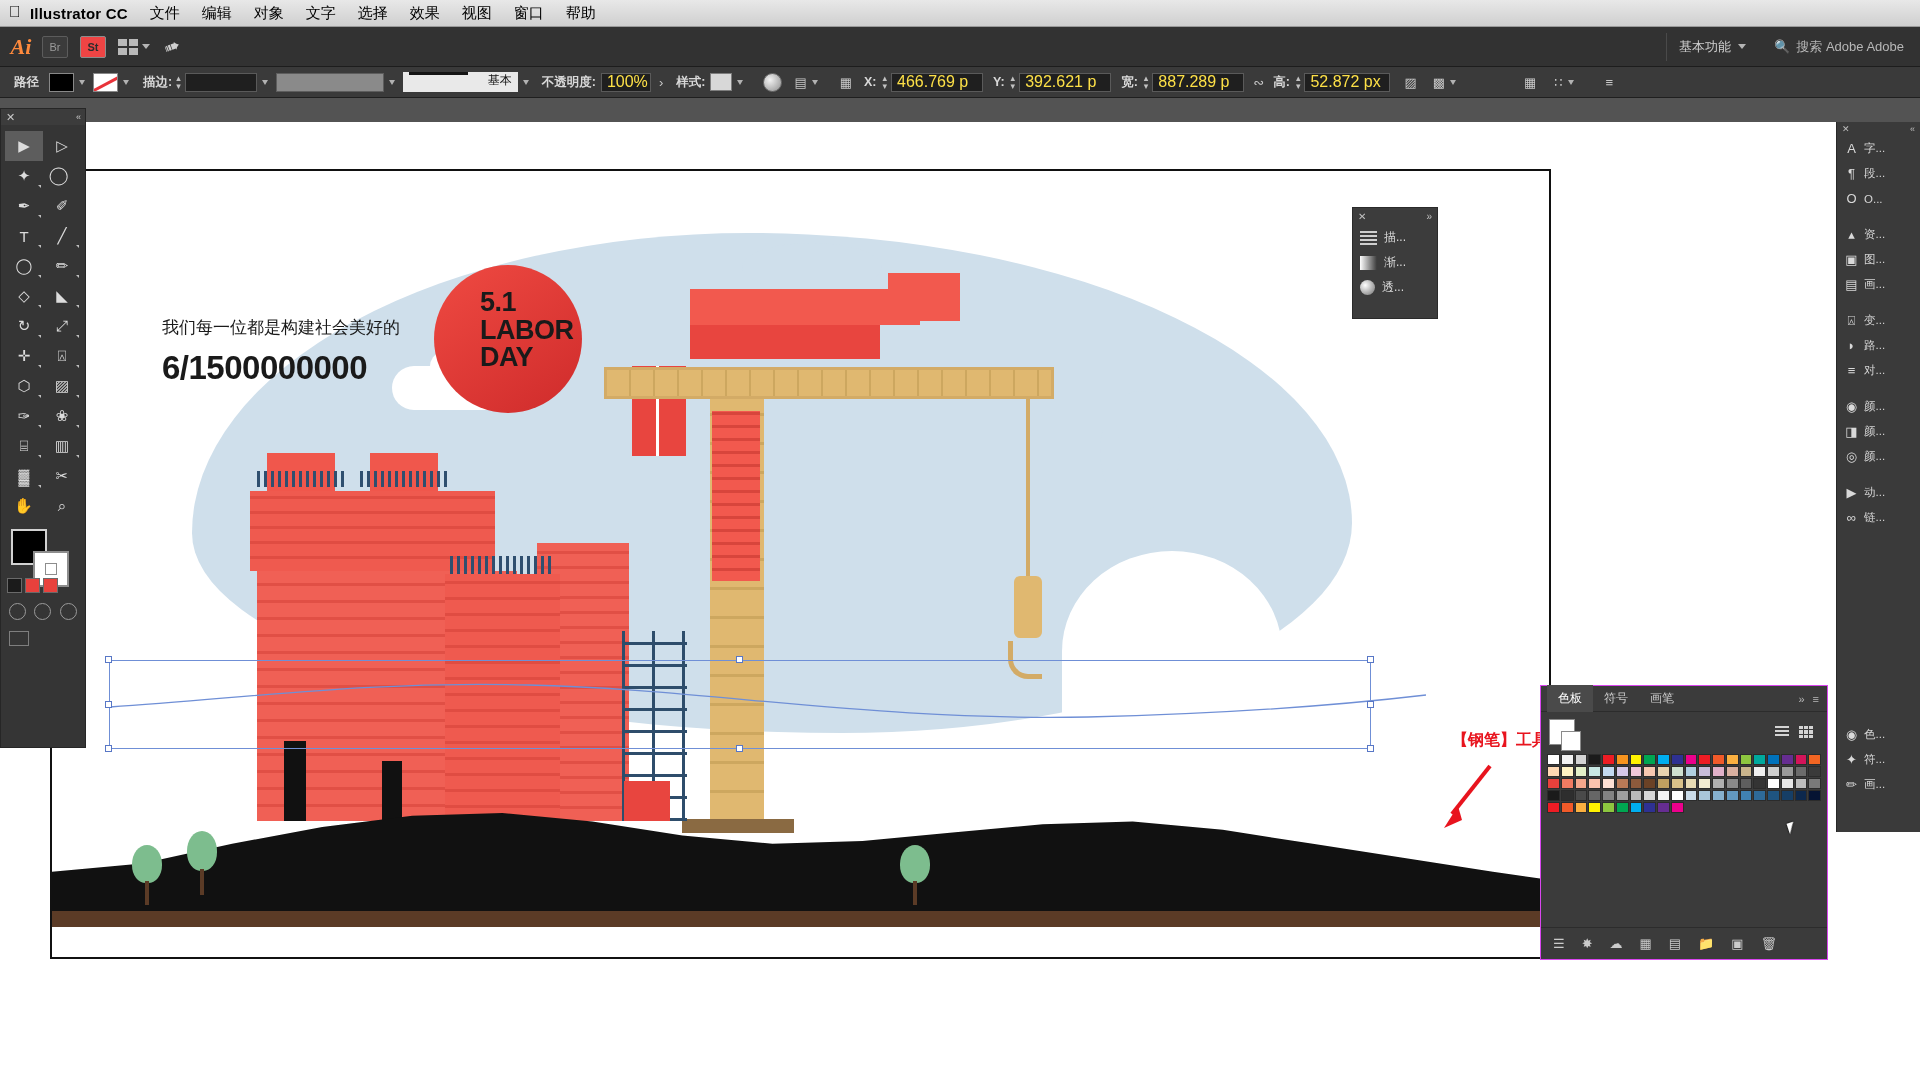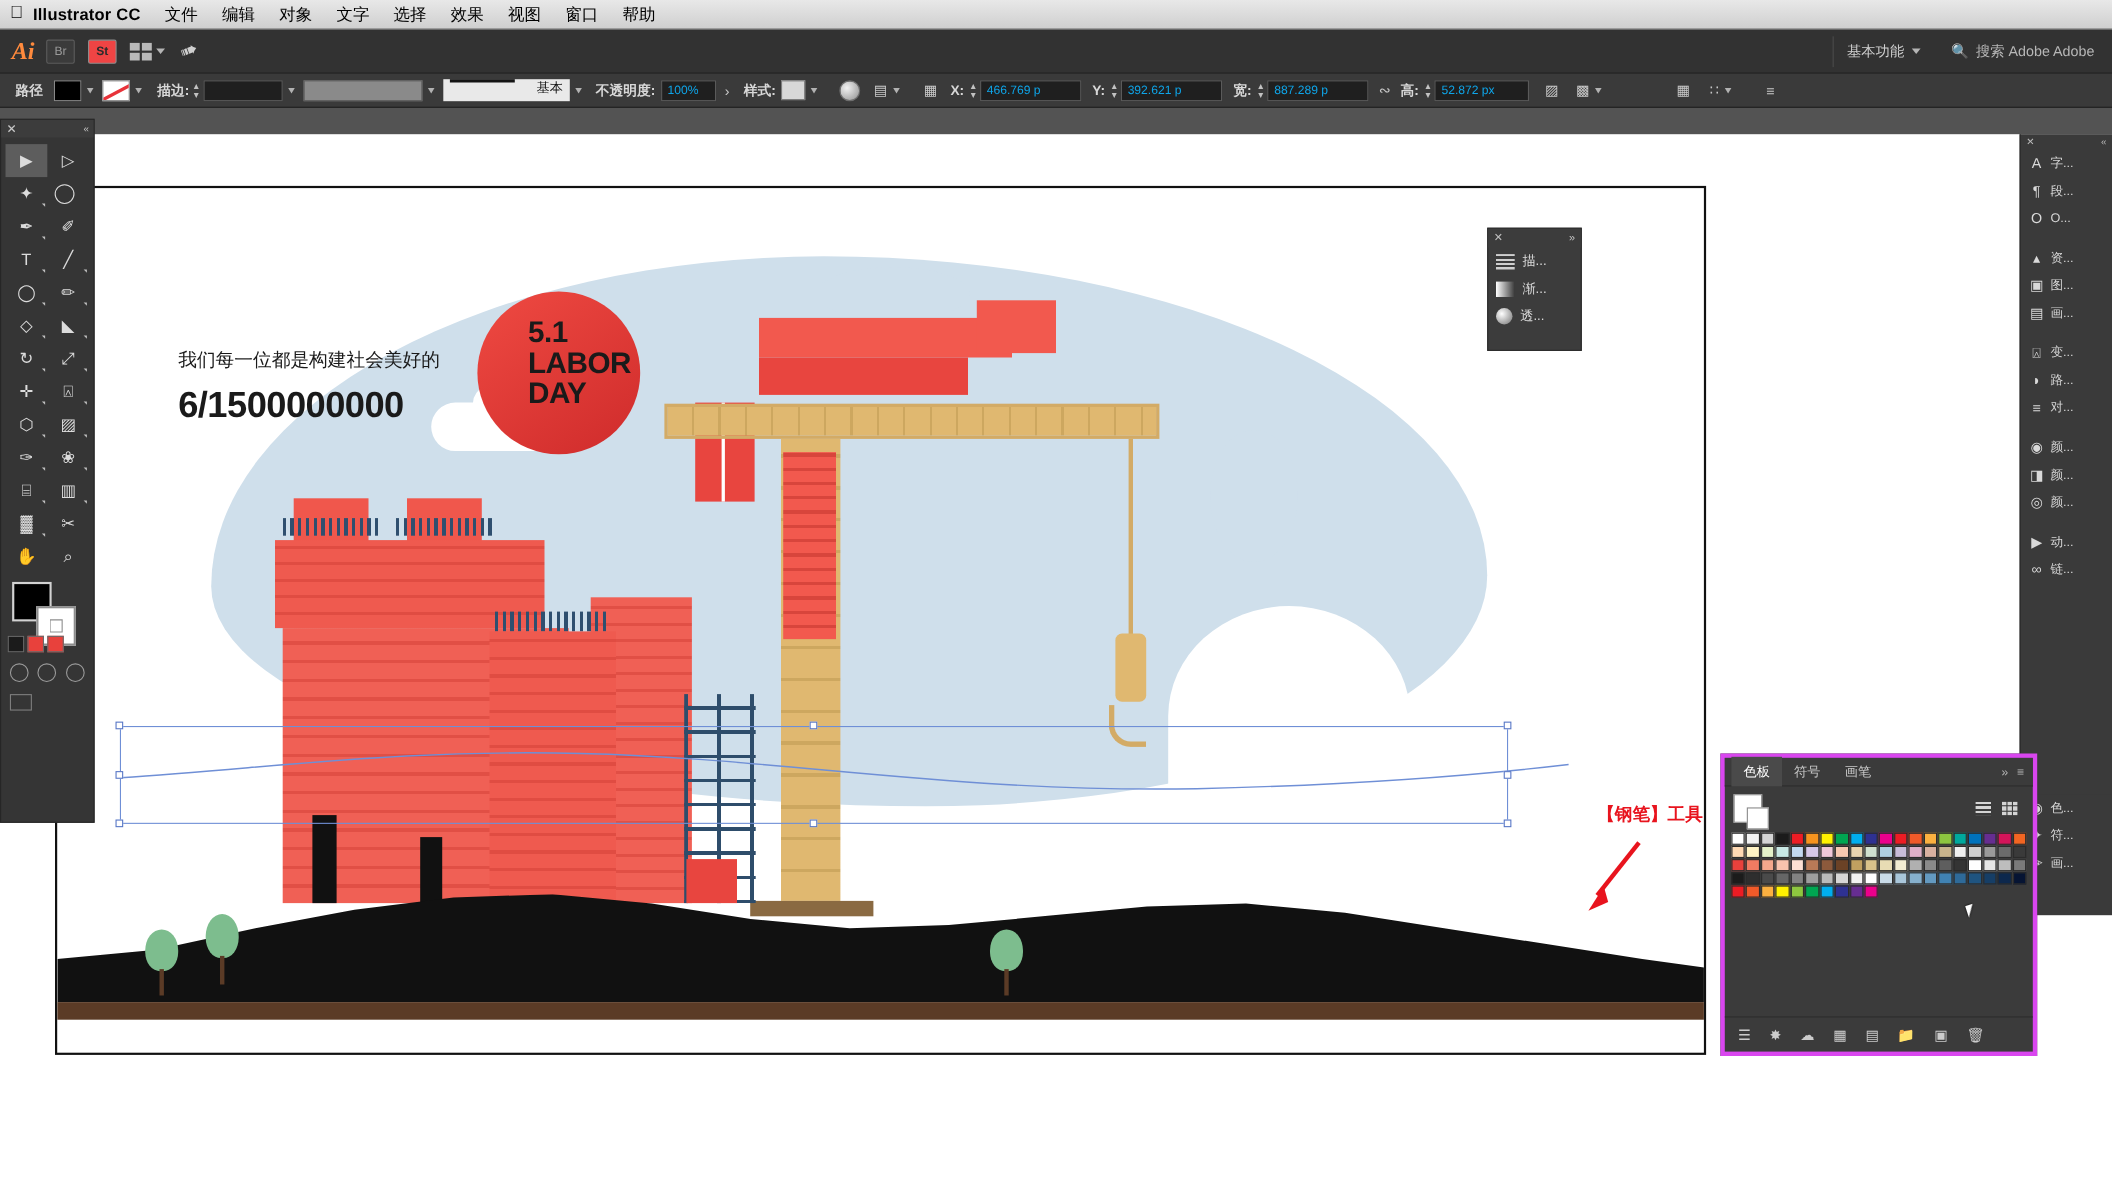--- a/index.html
+++ b/index.html
@@ -55,22 +55,22 @@
   }
   .cb-label { padding:0 10px 0 14px; white-space:nowrap;font-weight:bold; }
   .swatch-box { width:25px; height:19px; border:1px solid #888; background:#000; }
   .swatch-box.stroke { background:#fff; position:relative; overflow:hidden; }
   .swatch-box.stroke::after {
     content:""; position:absolute; left:-4px; top:8px; width:34px; height:3px;
     background:#e8333a; transform:rotate(-28deg);
   }
   .dd { width:0;height:0;border-left:3.5px solid transparent;border-right:3.5px solid transparent;
         border-top:5px solid #b2b2b2; margin:0 8px 0 5px; }
-  .field { height:19px; background:#1f1f1f; border:1px solid #5a5a5a; color:#0ea5e9;
-           font-size:11px; display:flex; align-items:center; padding:0 5px; }
+  .field { height:19px; background:#1f1f1f; border:1px solid #5a5a5a; color:#fde047;
+           font-size:16px; display:flex; align-items:center; padding:0 5px; }
   .stepper { display:inline-block; color:#c2c2c2; font-size:9px; line-height:8px; margin-right:4px;
              text-align:center;}
   .profile-box { width:115px; height:20px; background:#e9e9e9; color:#111; display:flex;
                  align-items:flex-start; gap:20px; padding:0 6px; font-size:12px; }
   .profile-line { flex:1; height:3px; background:#141414; }
   .style-sq { width:22px; height:18px; background:#d8d8d8; border:1px solid #7d7d7d; }
   .circle-ico { width:19px; height:19px; border-radius:50%;
                 background:radial-gradient(circle at 35% 35%,#f2f2f2,#8e8e8e);
                 border:1px solid #6e6e6e; }
   .mini-ico { color:#c8c8c8; font-size:13px; }
@@ -150,21 +150,21 @@
              padding:0 5px; color:#bdbdbd; font-size:9px;}
   .rd-item { display:flex; align-items:center; gap:5px; padding:5px 4px 5px 7px;
              color:#d5d5d5; font-size:11.5px; }
   .rd-ic { width:15px; height:15px; color:#d9d9d9; font-size:13px; display:flex;
            align-items:center; justify-content:center; }
   .rd-gap { height:11px; }
 
   
   .swpanel {
     position:absolute; left:1540px; top:685px; width:288px; height:275px;
-    background:#3b3b3b; border:4px solid #d946ef;margin-left:24px;
+    background:#3b3b3b; border:1px solid #d946ef;
   }
   .sw-tabs { display:flex; align-items:center; height:26px; background:#3b3b3b;
              border-bottom:1px solid #2c2c2c; padding-left:6px; gap:0; }
   .sw-tab { padding:5px 11px; font-size:12px; color:#c9c9c9; }
   .sw-tab.active { background:#4a4a4a; color:#fff; }
   .sw-tabs .right { margin-left:auto; display:flex; gap:8px; padding-right:8px;
                     color:#b8b8b8; font-size:11px;}
   .sw-current { display:flex; align-items:center; padding:7px 8px; }
   .sw-cur-box { width:26px; height:26px; background:#fff; border:1px solid #8a8a8a;
                 position:relative; }

